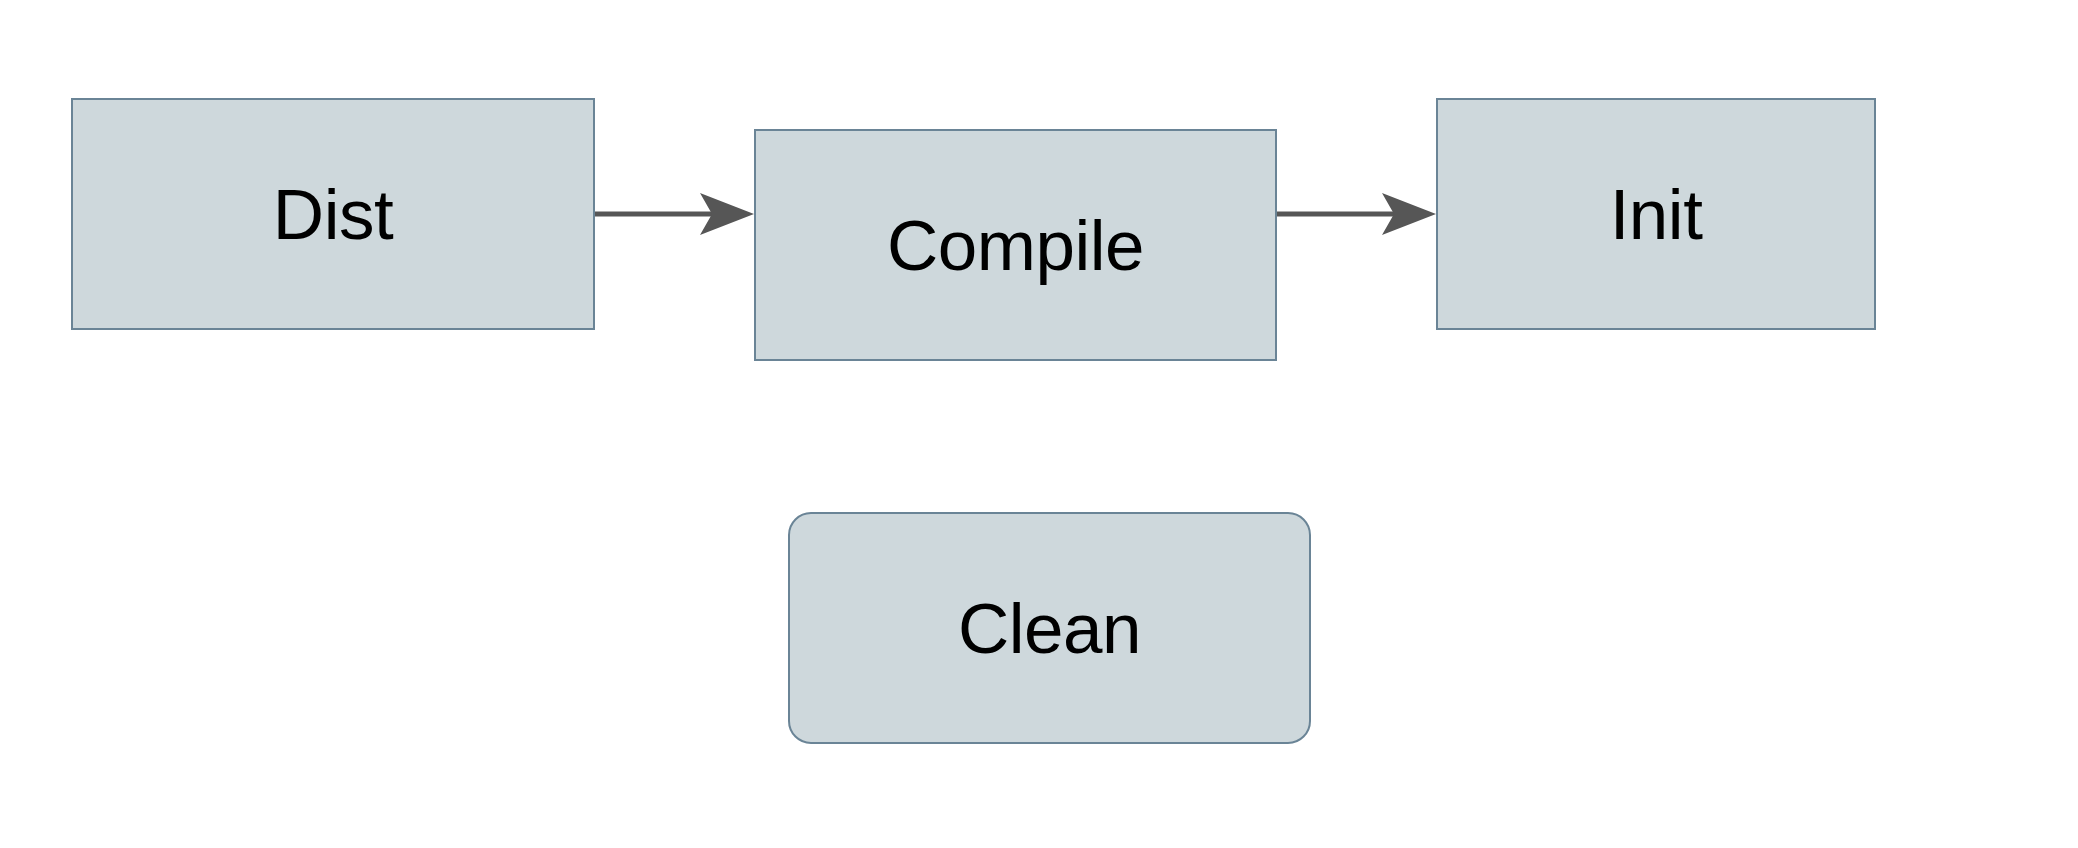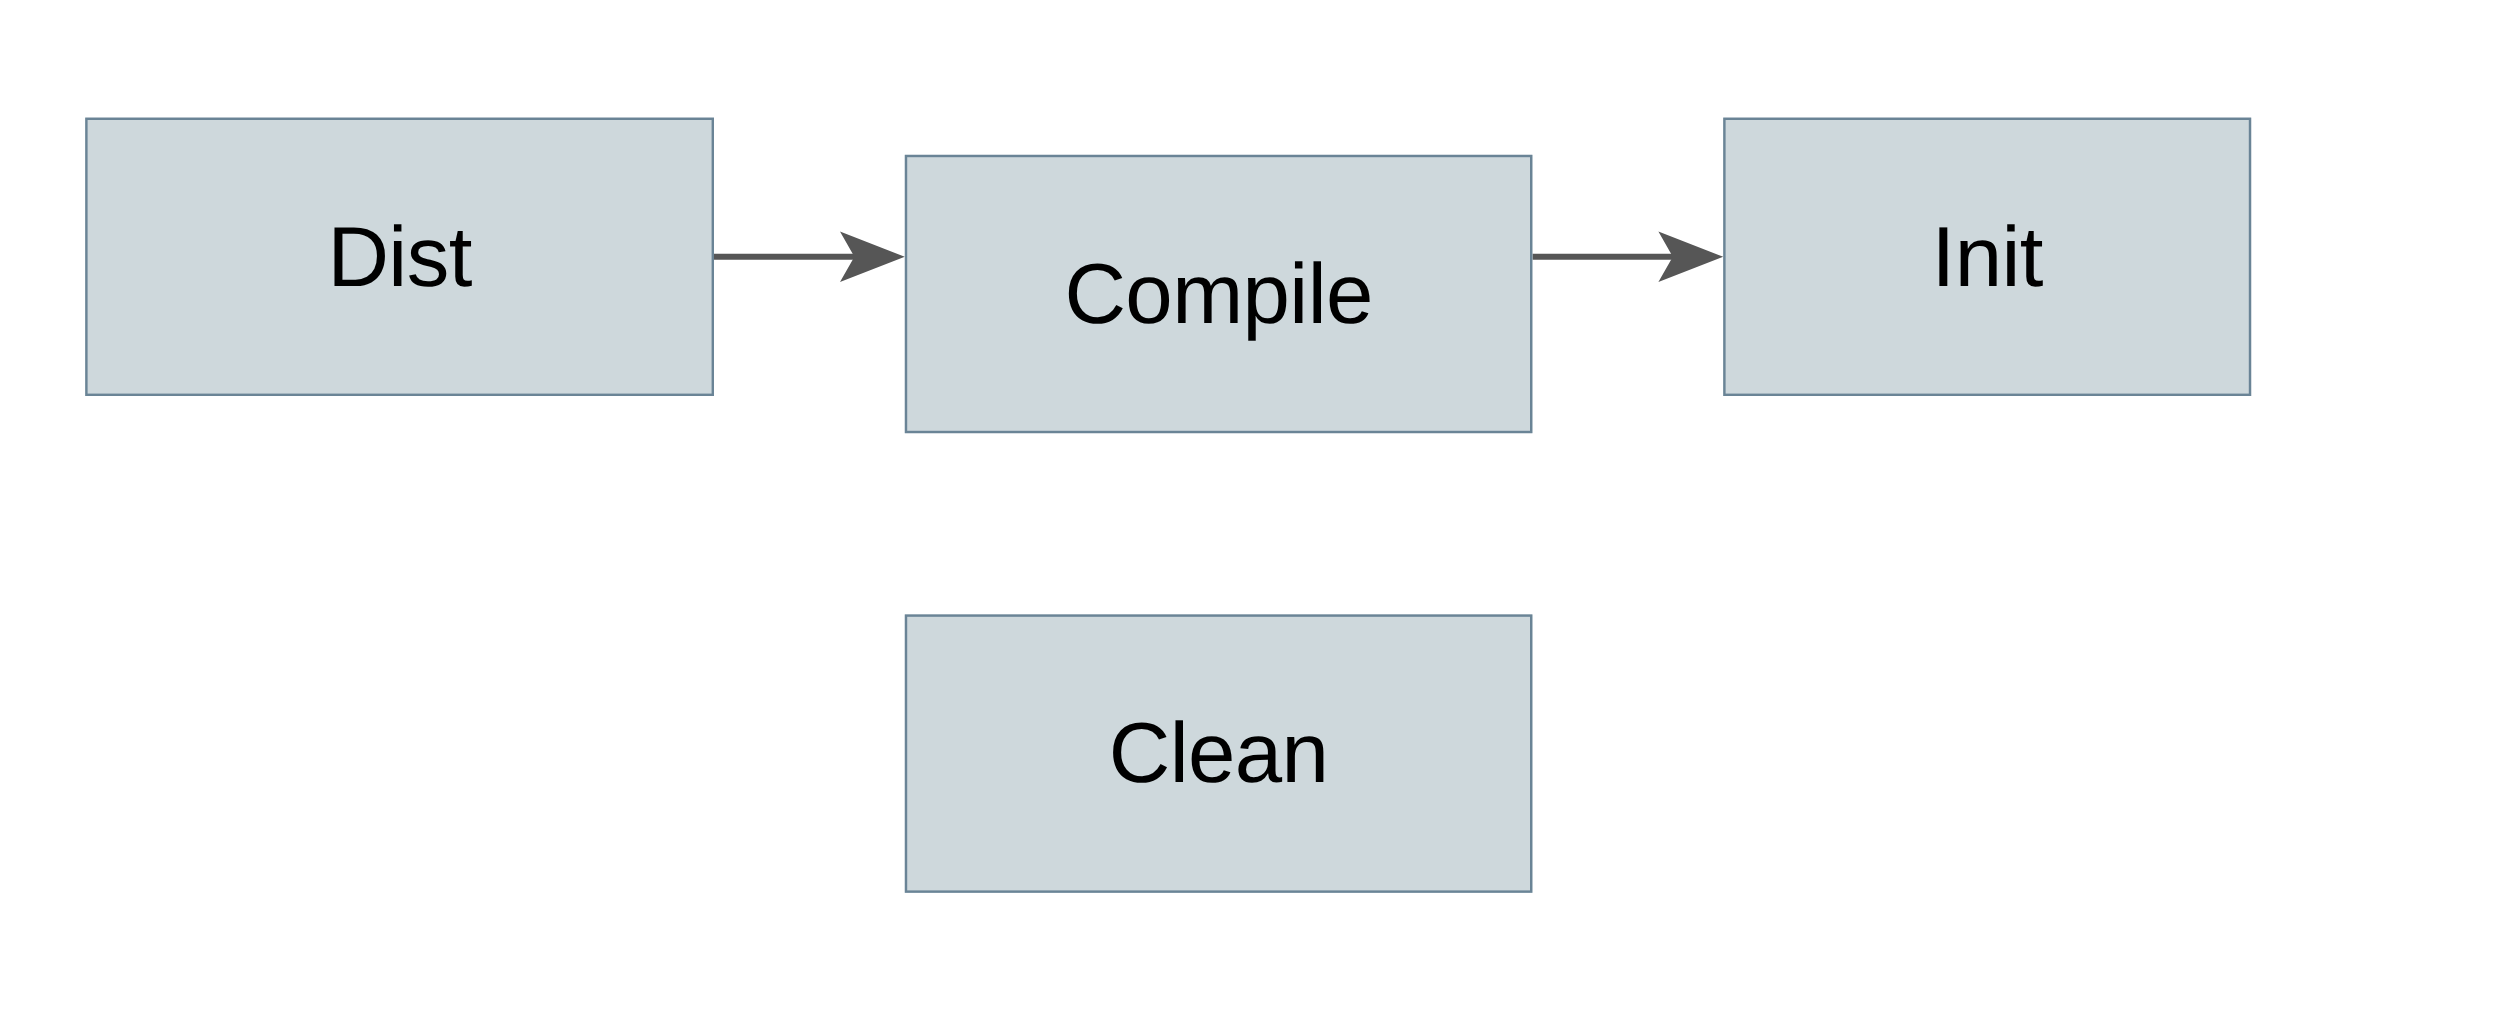--- a/index.html
+++ b/index.html
@@ -34,21 +34,21 @@
     line-height: 1;
     color: #000000;
     letter-spacing: -0.5px;
     white-space: nowrap;
     user-select: none;
   }
   
   #node-dist    { left: 71px;   top: 98px;  width: 524px; height: 232px; }
   #node-compile { left: 754px;  top: 98px;  width: 523px; height: 232px; margin-top: 31px; }
   #node-init    { left: 1436px; top: 98px;  width: 440px; height: 232px; }
-  #node-clean   { left: 754px;  top: 512px; width: 523px; height: 232px; }
+  #node-clean   { left: 788px;  top: 512px; width: 523px; height: 232px; border-radius: 23px; }
 
   .edge-layer {
     position: absolute;
     left: 0;
     top: 0;
     width: 2078px;
     height: 848px;
     pointer-events: none;
   }
   .edge-path {

